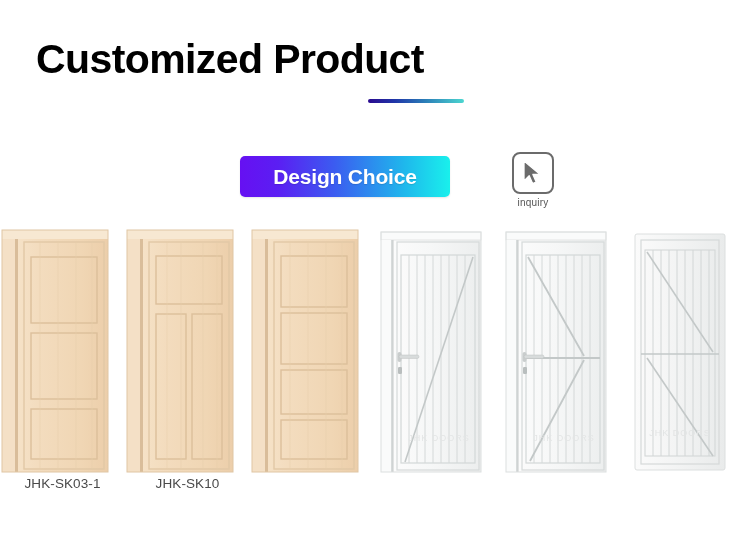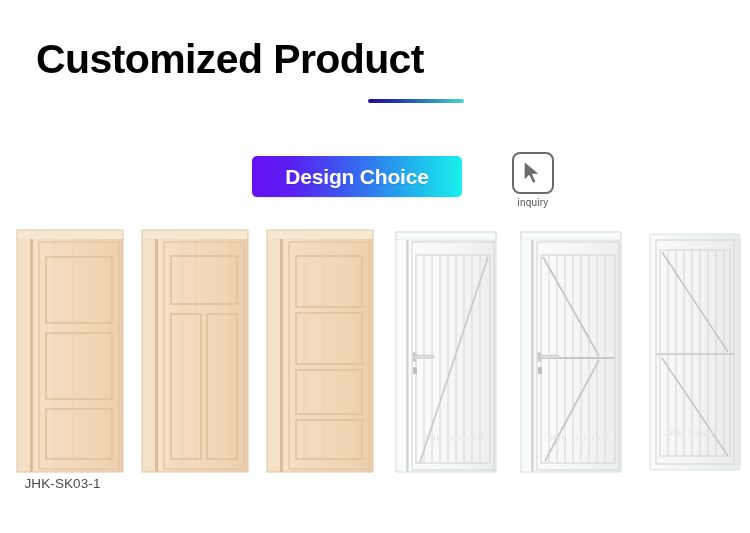--- a/index.html
+++ b/index.html
@@ -19,21 +19,21 @@
     letter-spacing:-0.6px;line-height:1;
   }
   .accent-bar{
     position:absolute;left:368px;top:99px;
     width:96px;height:4px;border-radius:2px;
     background:linear-gradient(90deg,#2a0a8f 0%,#1f36a8 28%,#2b7fb8 60%,#4cd6d0 100%);
   }
 
   
   .cta{
-    position:absolute;left:252px;top:156px;
+    position:absolute;left:240px;top:156px;
     width:210px;height:41px;border-radius:5px;
     background:linear-gradient(90deg,#6610f2 0%,#5b1ef3 18%,#3b5cf0 45%,#1fb7ec 78%,#19f0ec 100%);
     display:flex;align-items:center;justify-content:center;
     box-shadow:0 1px 2px rgba(0,0,0,.10);
     cursor:pointer;
   }
   .cta-label{
     color:#ffffff;font-size:21px;font-weight:bold;letter-spacing:-0.2px;
     text-shadow:0 1px 1px rgba(0,0,0,.12);
   }
@@ -52,21 +52,21 @@
     margin-top:3px;font-size:10px;color:#555;letter-spacing:.2px;
   }
 
   
   .grid{
     position:absolute;left:0;top:228px;width:750px;height:246px;
     display:flex;
   }
   .cell{
     width:125px;height:246px;position:relative;
-    display:flex;align-items:flex-start;justify-content:flex-end;
+    display:flex;align-items:flex-start;justify-content:flex-start;
   }
   .door-wrap{position:relative;width:110px;height:246px;}
   .door-svg{display:block;width:110px;height:246px;}
 
   
   .labels{
     position:absolute;left:0;top:471px;width:750px;height:26px;display:flex;
   }
   .label-cell{
     width:125px;text-align:center;font-size:13.5px;color:#4a4a4a;
@@ -280,15 +280,16 @@
           </g>
           <text x="55" y="208" font-family="Liberation Sans, sans-serif" font-size="9" fill="#e2e4e4" text-anchor="middle" letter-spacing="1">JHK DOORS</text>
         </svg>
       </div>
     </div>
 
   </div>
 
   <div class="labels">
     <div class="label-cell">JHK-SK03-1</div>
+    <div class="label-cell">JHK-SK10</div>
   </div>
 
 </div>
 
 </body></html>

